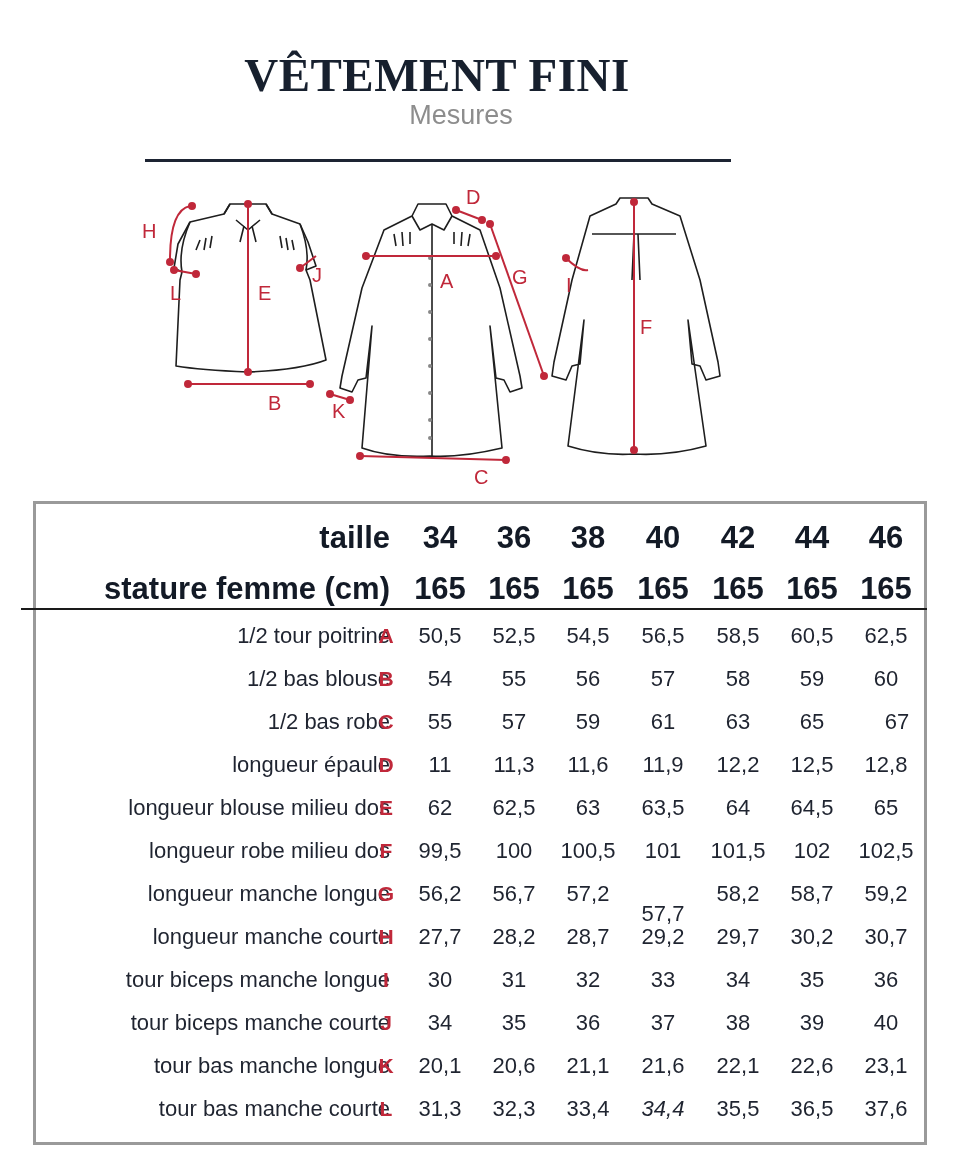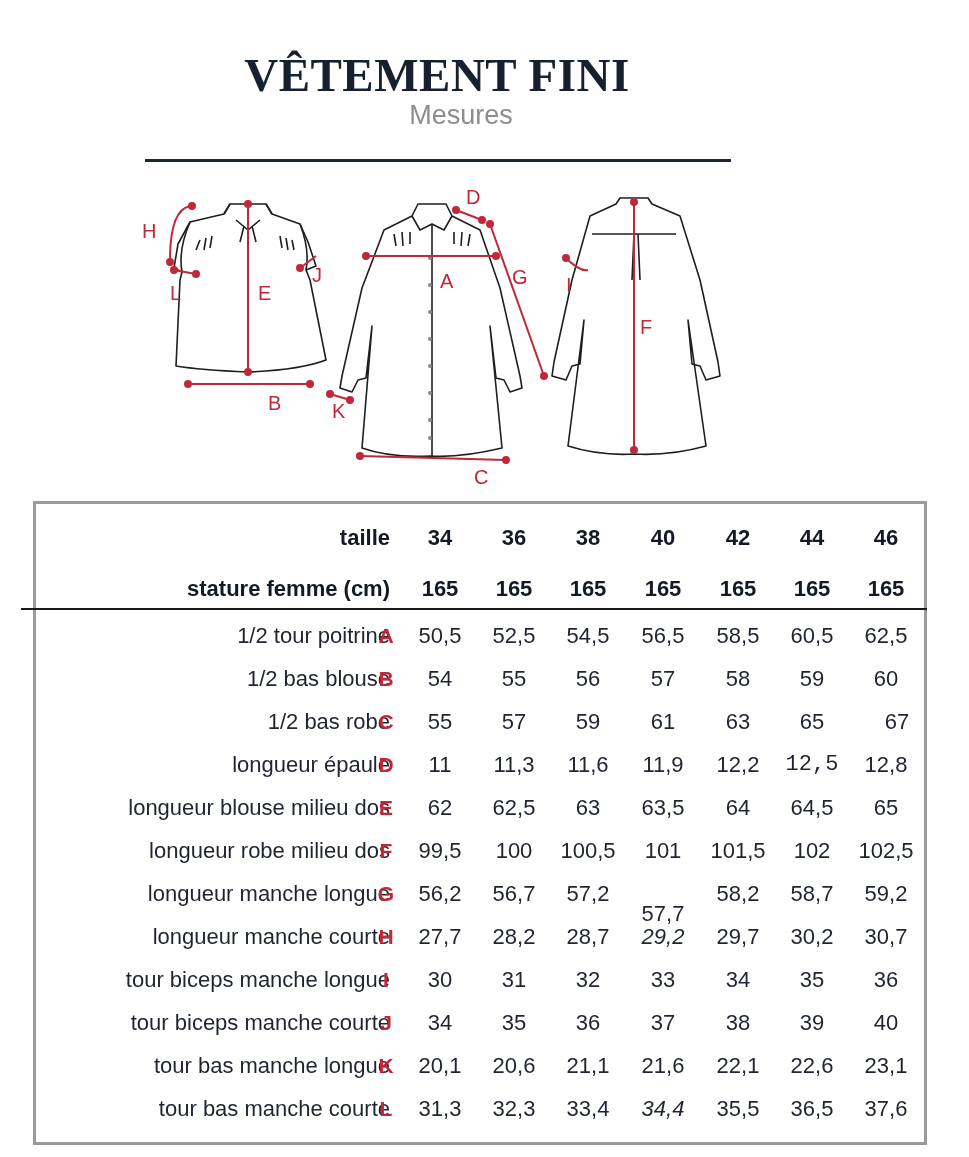--- a/index.html
+++ b/index.html
@@ -14,21 +14,21 @@
   .illus { position: absolute; left: 140px; top: 180px; width: 620px; height: 310px; }
   .illus svg { width: 100%; height: 100%; }
   .table-box { position: absolute; left: 33px; top: 501px; width: 894px; height: 644px;
                border: 3px solid #9a9a9a; box-sizing: border-box; }
   .row { position: absolute; left: 0; height: 40px; width: 894px; }
   .lbl { position: absolute; right: 540px; top: 0; white-space: nowrap; text-align: right;
          font-size: 22px; line-height: 40px; }
   .code { position: absolute; left: 340px; width: 20px; text-align: center; top: 0;
           font-size: 21px; font-weight: bold; color: #c0283a; line-height: 40px; }
   .val { position: absolute; top: 0; width: 70px; text-align: center; font-size: 22px; line-height: 40px; }
-  .hdr .lbl, .hdr .val { font-weight: bold; font-size: 22px; color: #131a26; }
+  .hdr .lbl, .hdr .val { font-weight: bold; font-size: 31px; color: #131a26; }
   .hdr-rule { position: absolute; left: -15px; top: 104px; width: 906px; height: 2px; background: #1a1a1a; }
 </style>
 </head>
 <body>
 
 <div class="title">VÊTEMENT FINI</div>
 <div class="subtitle">Mesures</div>
 <div class="title-rule"></div>
 
 <div class="illus">
@@ -190,21 +190,21 @@
         <span class="val" style="left: 826px;">67</span>
       </div>
       <div class="row" style="top: 241px;">
         <span class="lbl">longueur épaule</span>
         <span class="code">D</span>
         <span class="val" style="left: 369px;">11</span>
         <span class="val" style="left: 443px;">11,3</span>
         <span class="val" style="left: 517px;">11,6</span>
         <span class="val" style="left: 592px;">11,9</span>
         <span class="val" style="left: 667px;">12,2</span>
-        <span class="val" style="left: 741px; font-family: Liberation Mono, monospace;">12,5</span>
+        <span class="val" style="left: 741px;">12,5</span>
         <span class="val" style="left: 815px;">12,8</span>
       </div>
       <div class="row" style="top: 284px;">
         <span class="lbl">longueur blouse milieu dos</span>
         <span class="code">E</span>
         <span class="val" style="left: 369px;">62</span>
         <span class="val" style="left: 443px;">62,5</span>
         <span class="val" style="left: 517px;">63</span>
         <span class="val" style="left: 592px;">63,5</span>
         <span class="val" style="left: 667px;">64</span>
@@ -232,21 +232,21 @@
         <span class="val" style="left: 667px;">58,2</span>
         <span class="val" style="left: 741px;">58,7</span>
         <span class="val" style="left: 815px;">59,2</span>
       </div>
       <div class="row" style="top: 413px;">
         <span class="lbl">longueur manche courte</span>
         <span class="code">H</span>
         <span class="val" style="left: 369px;">27,7</span>
         <span class="val" style="left: 443px;">28,2</span>
         <span class="val" style="left: 517px;">28,7</span>
-        <span class="val" style="left: 592px; font-style: italic;">29,2</span>
+        <span class="val" style="left: 592px;">29,2</span>
         <span class="val" style="left: 667px;">29,7</span>
         <span class="val" style="left: 741px;">30,2</span>
         <span class="val" style="left: 815px;">30,7</span>
       </div>
       <div class="row" style="top: 456px;">
         <span class="lbl">tour biceps manche longue</span>
         <span class="code">I</span>
         <span class="val" style="left: 369px;">30</span>
         <span class="val" style="left: 443px;">31</span>
         <span class="val" style="left: 517px;">32</span>

